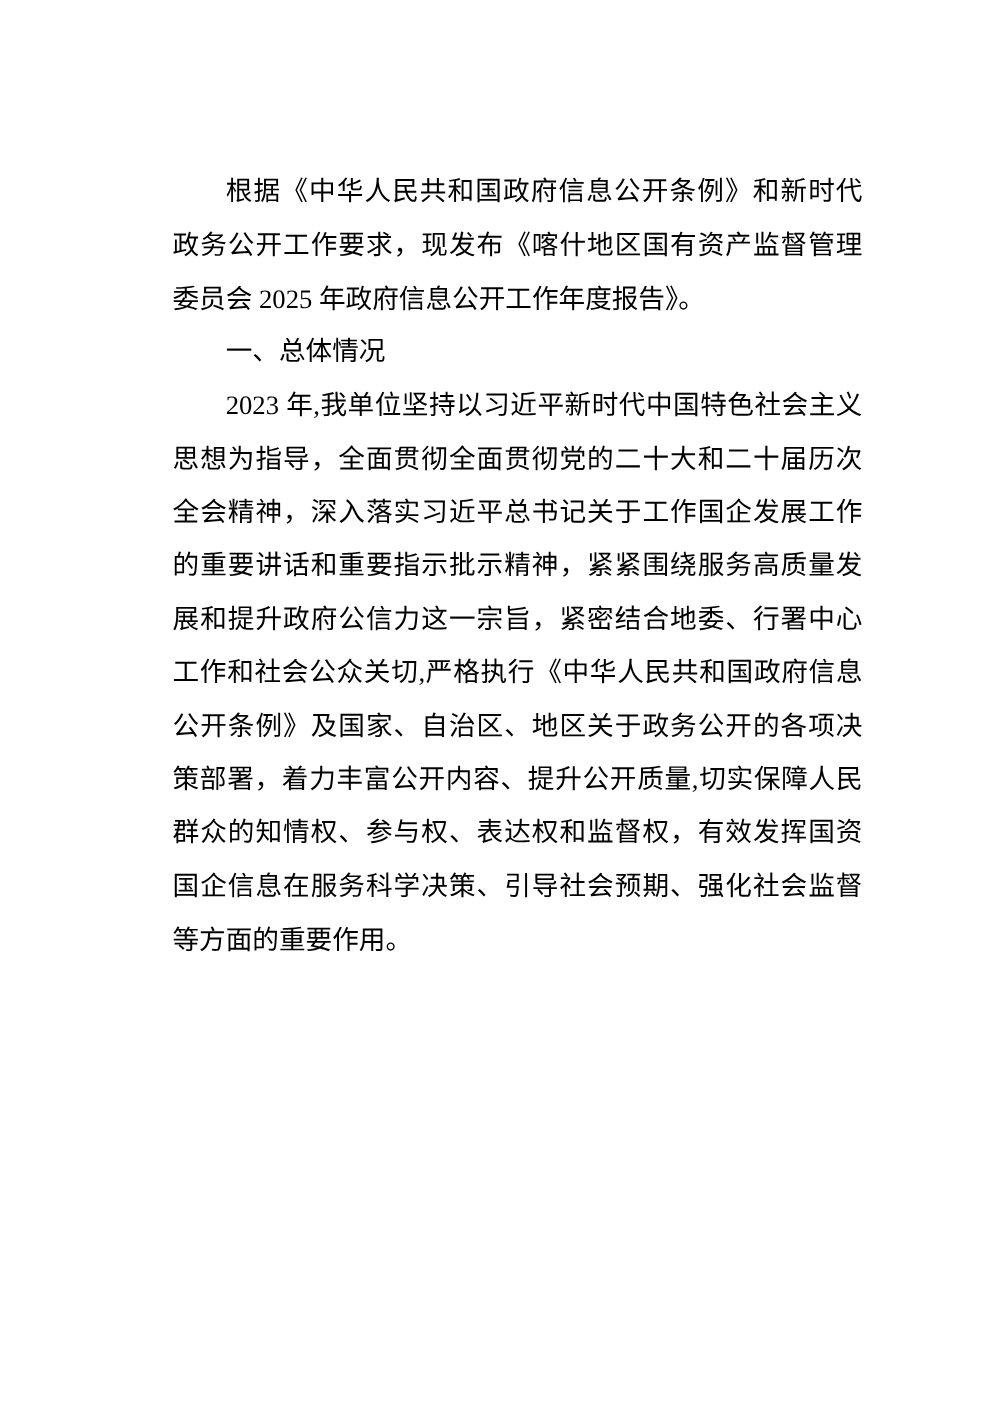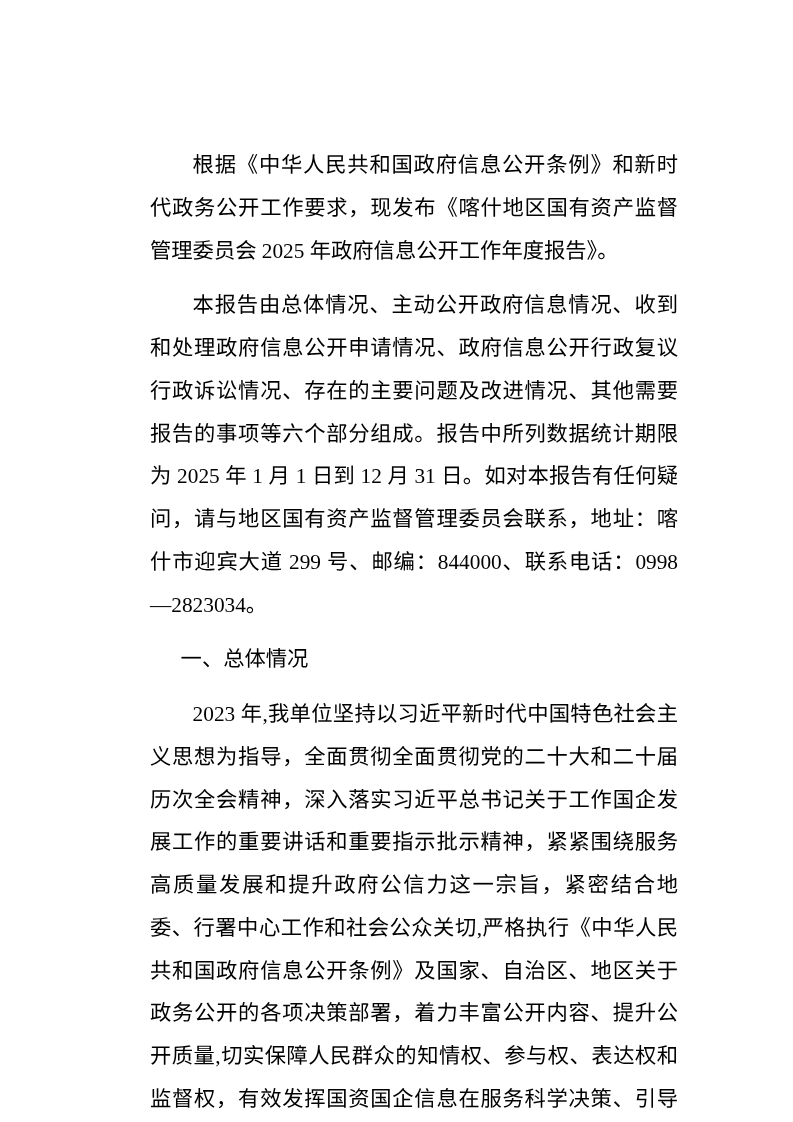--- a/index.html
+++ b/index.html
@@ -15,37 +15,36 @@
     background: #ffffff;
     box-sizing: border-box;
     padding: 132px 103px 0 138px;
     overflow: hidden;
     font-family: "Liberation Serif", "DejaVu Serif", serif;
     font-size: 21.3px;
     line-height: 42.75px;
     color: #000000;
   }
   .para {
-    margin: 12px;
+    margin: 0;
     padding: 0;
     text-indent: 2em;
     text-align: justify;
     text-justify: inter-ideograph;
   }
   .heading {
     margin: 0;
     padding: 0;
     text-indent: 2em;
     font-size: inherit;
     font-weight: normal;
     line-height: inherit;
     text-align: left;
   }
 </style>
 </head>
 <body>
 
 <div class="page">
   <p class="para">根据《中华人民共和国政府信息公开条例》和新时代政务公开工作要求，现发布《喀什地区国有资产监督管理委员会 2025 年政府信息公开工作年度报告》。</p>
-  <p class="para">本报告由总体情况、主动公开政府信息情况、收到和处理政府信息公开申请情况、政府信息公开行政复议行政诉讼情况、存在的主要问题及改进情况、其他需要报告的事项等六个部分组成。报告中所列数据统计期限为 2025 年 1 月 1 日到 12 月 31 日。如对本报告有任何疑问，请与地区国有资产监督管理委员会联系，地址：喀什市迎宾大道 299 号、邮编：844000、联系电话：0998—2823034。</p>
   <h2 class="heading">一、总体情况</h2>
   <p class="para">2023 年,我单位坚持以习近平新时代中国特色社会主义思想为指导，全面贯彻全面贯彻党的二十大和二十届历次全会精神，深入落实习近平总书记关于工作国企发展工作的重要讲话和重要指示批示精神，紧紧围绕服务高质量发展和提升政府公信力这一宗旨，紧密结合地委、行署中心工作和社会公众关切,严格执行《中华人民共和国政府信息公开条例》及国家、自治区、地区关于政务公开的各项决策部署，着力丰富公开内容、提升公开质量,切实保障人民群众的知情权、参与权、表达权和监督权，有效发挥国资国企信息在服务科学决策、引导社会预期、强化社会监督等方面的重要作用。</p>
 </div>
 
 </body></html>

